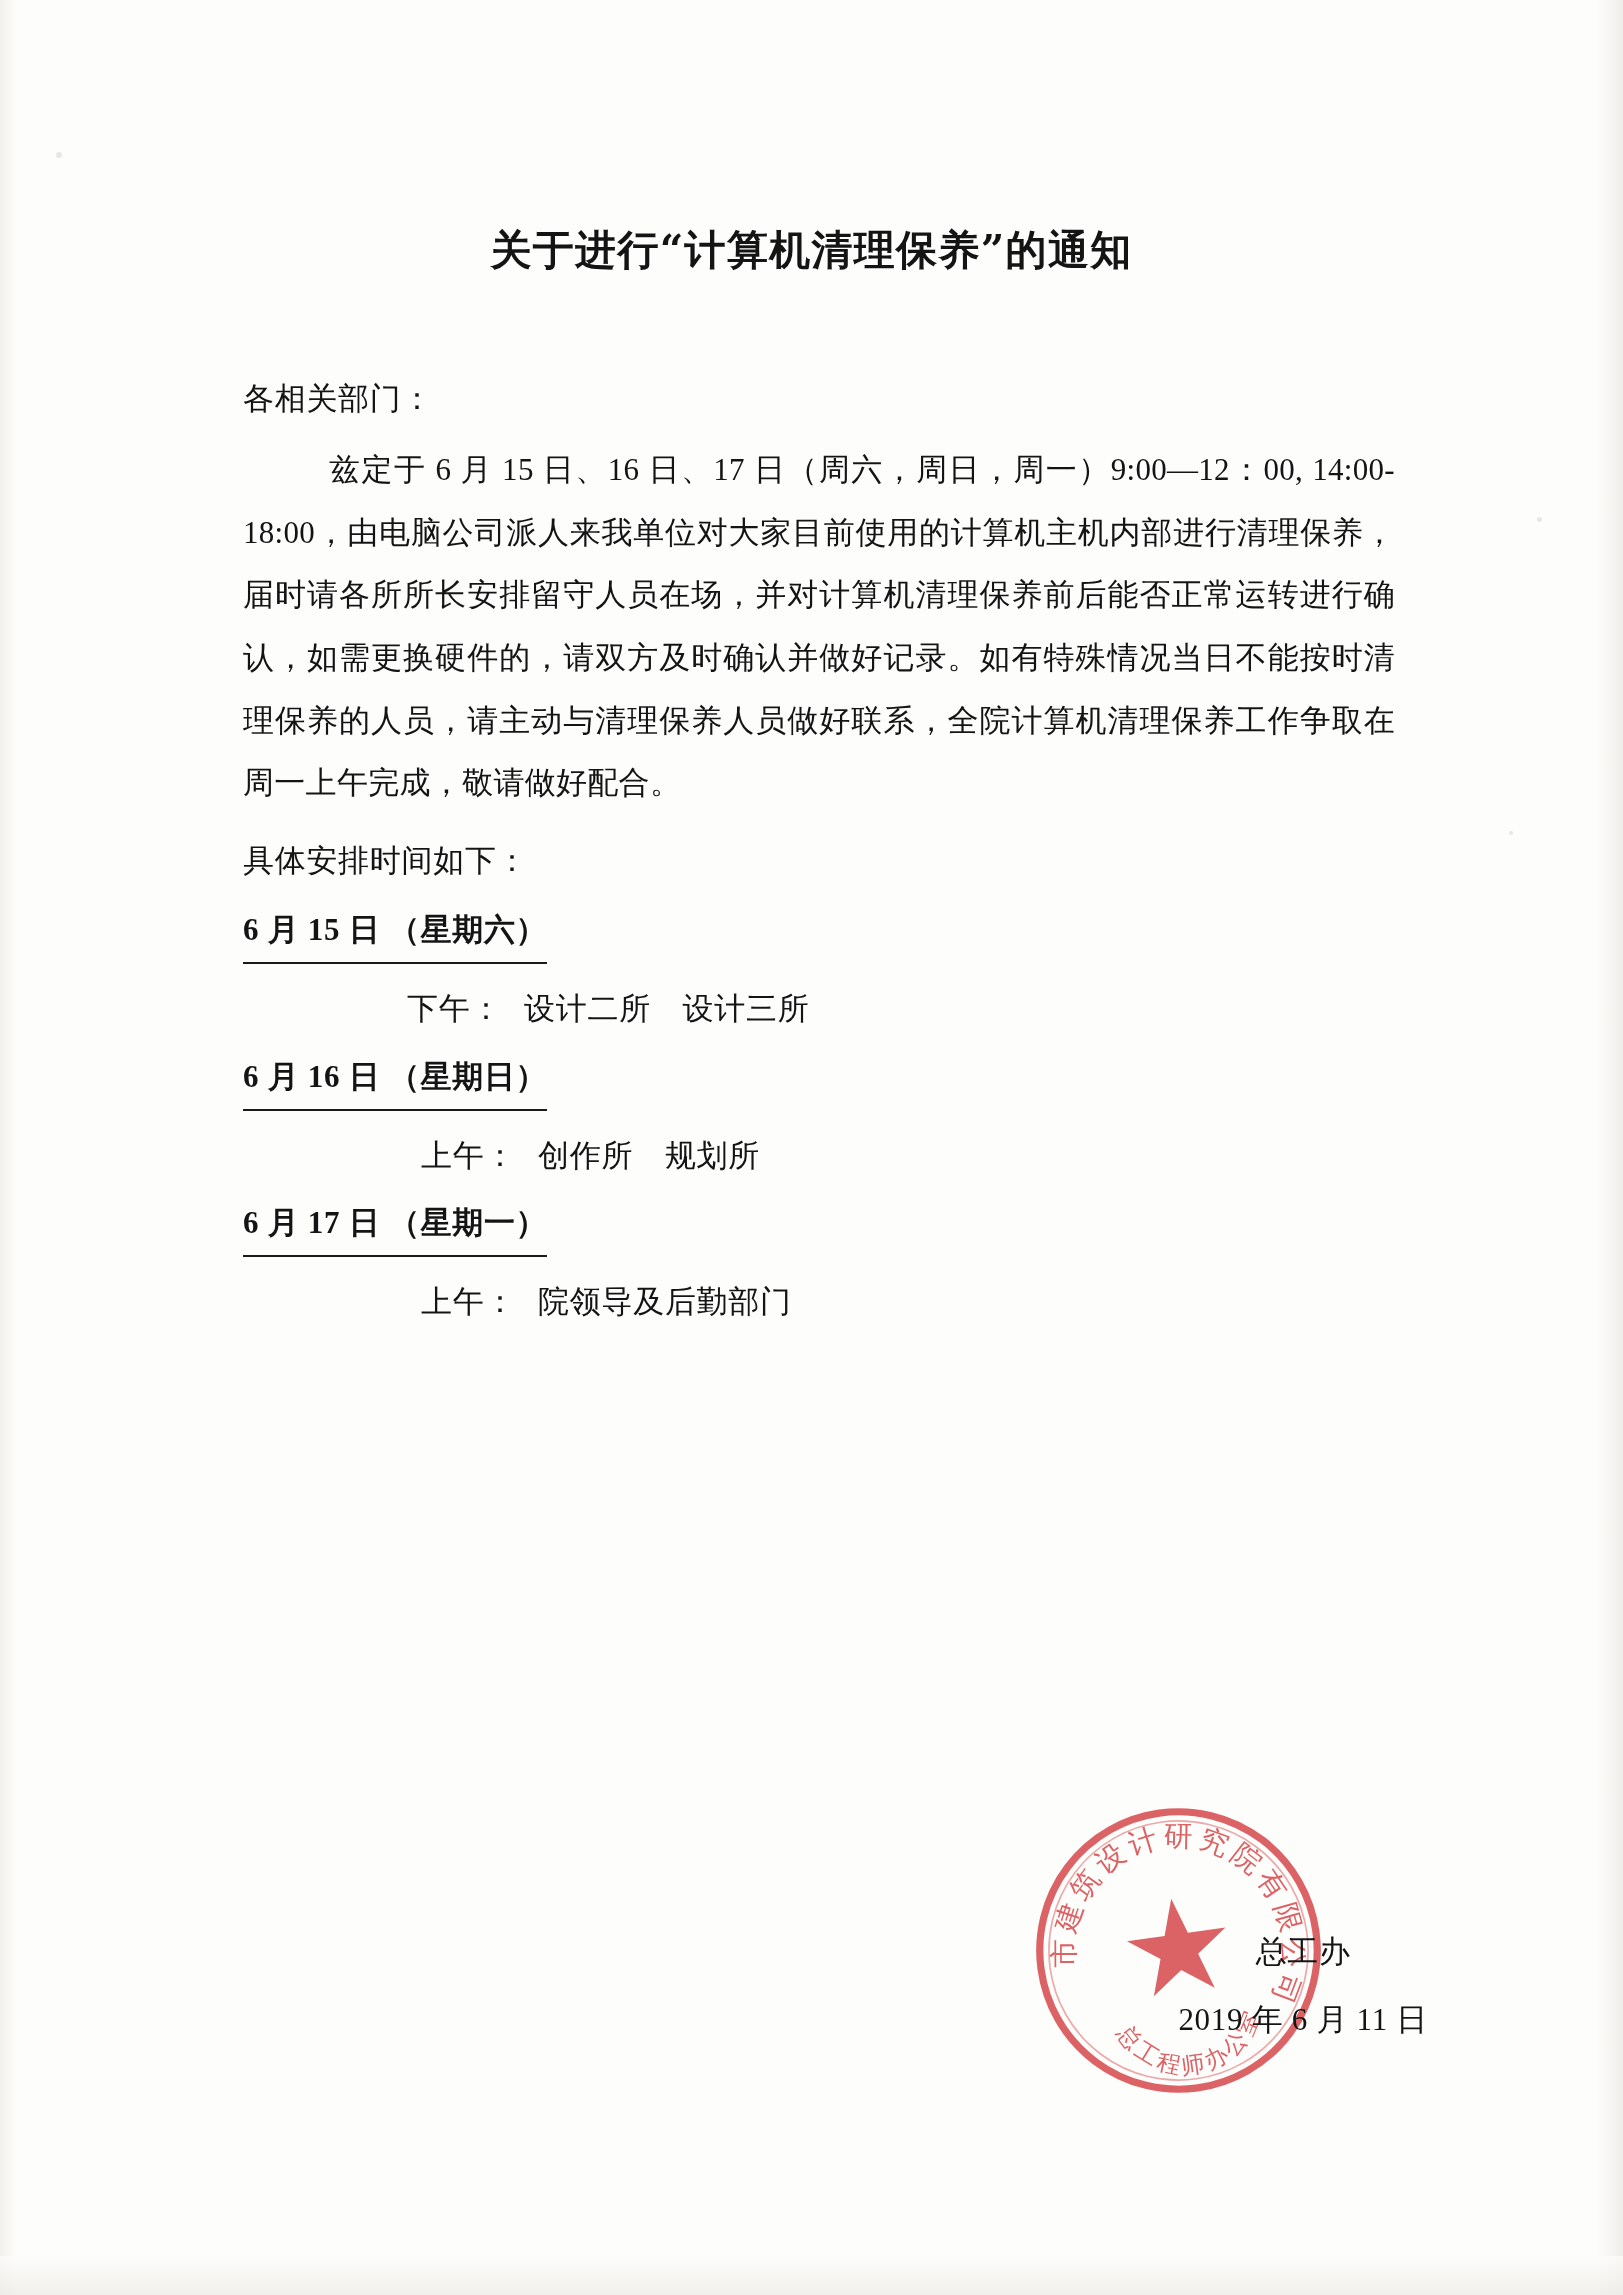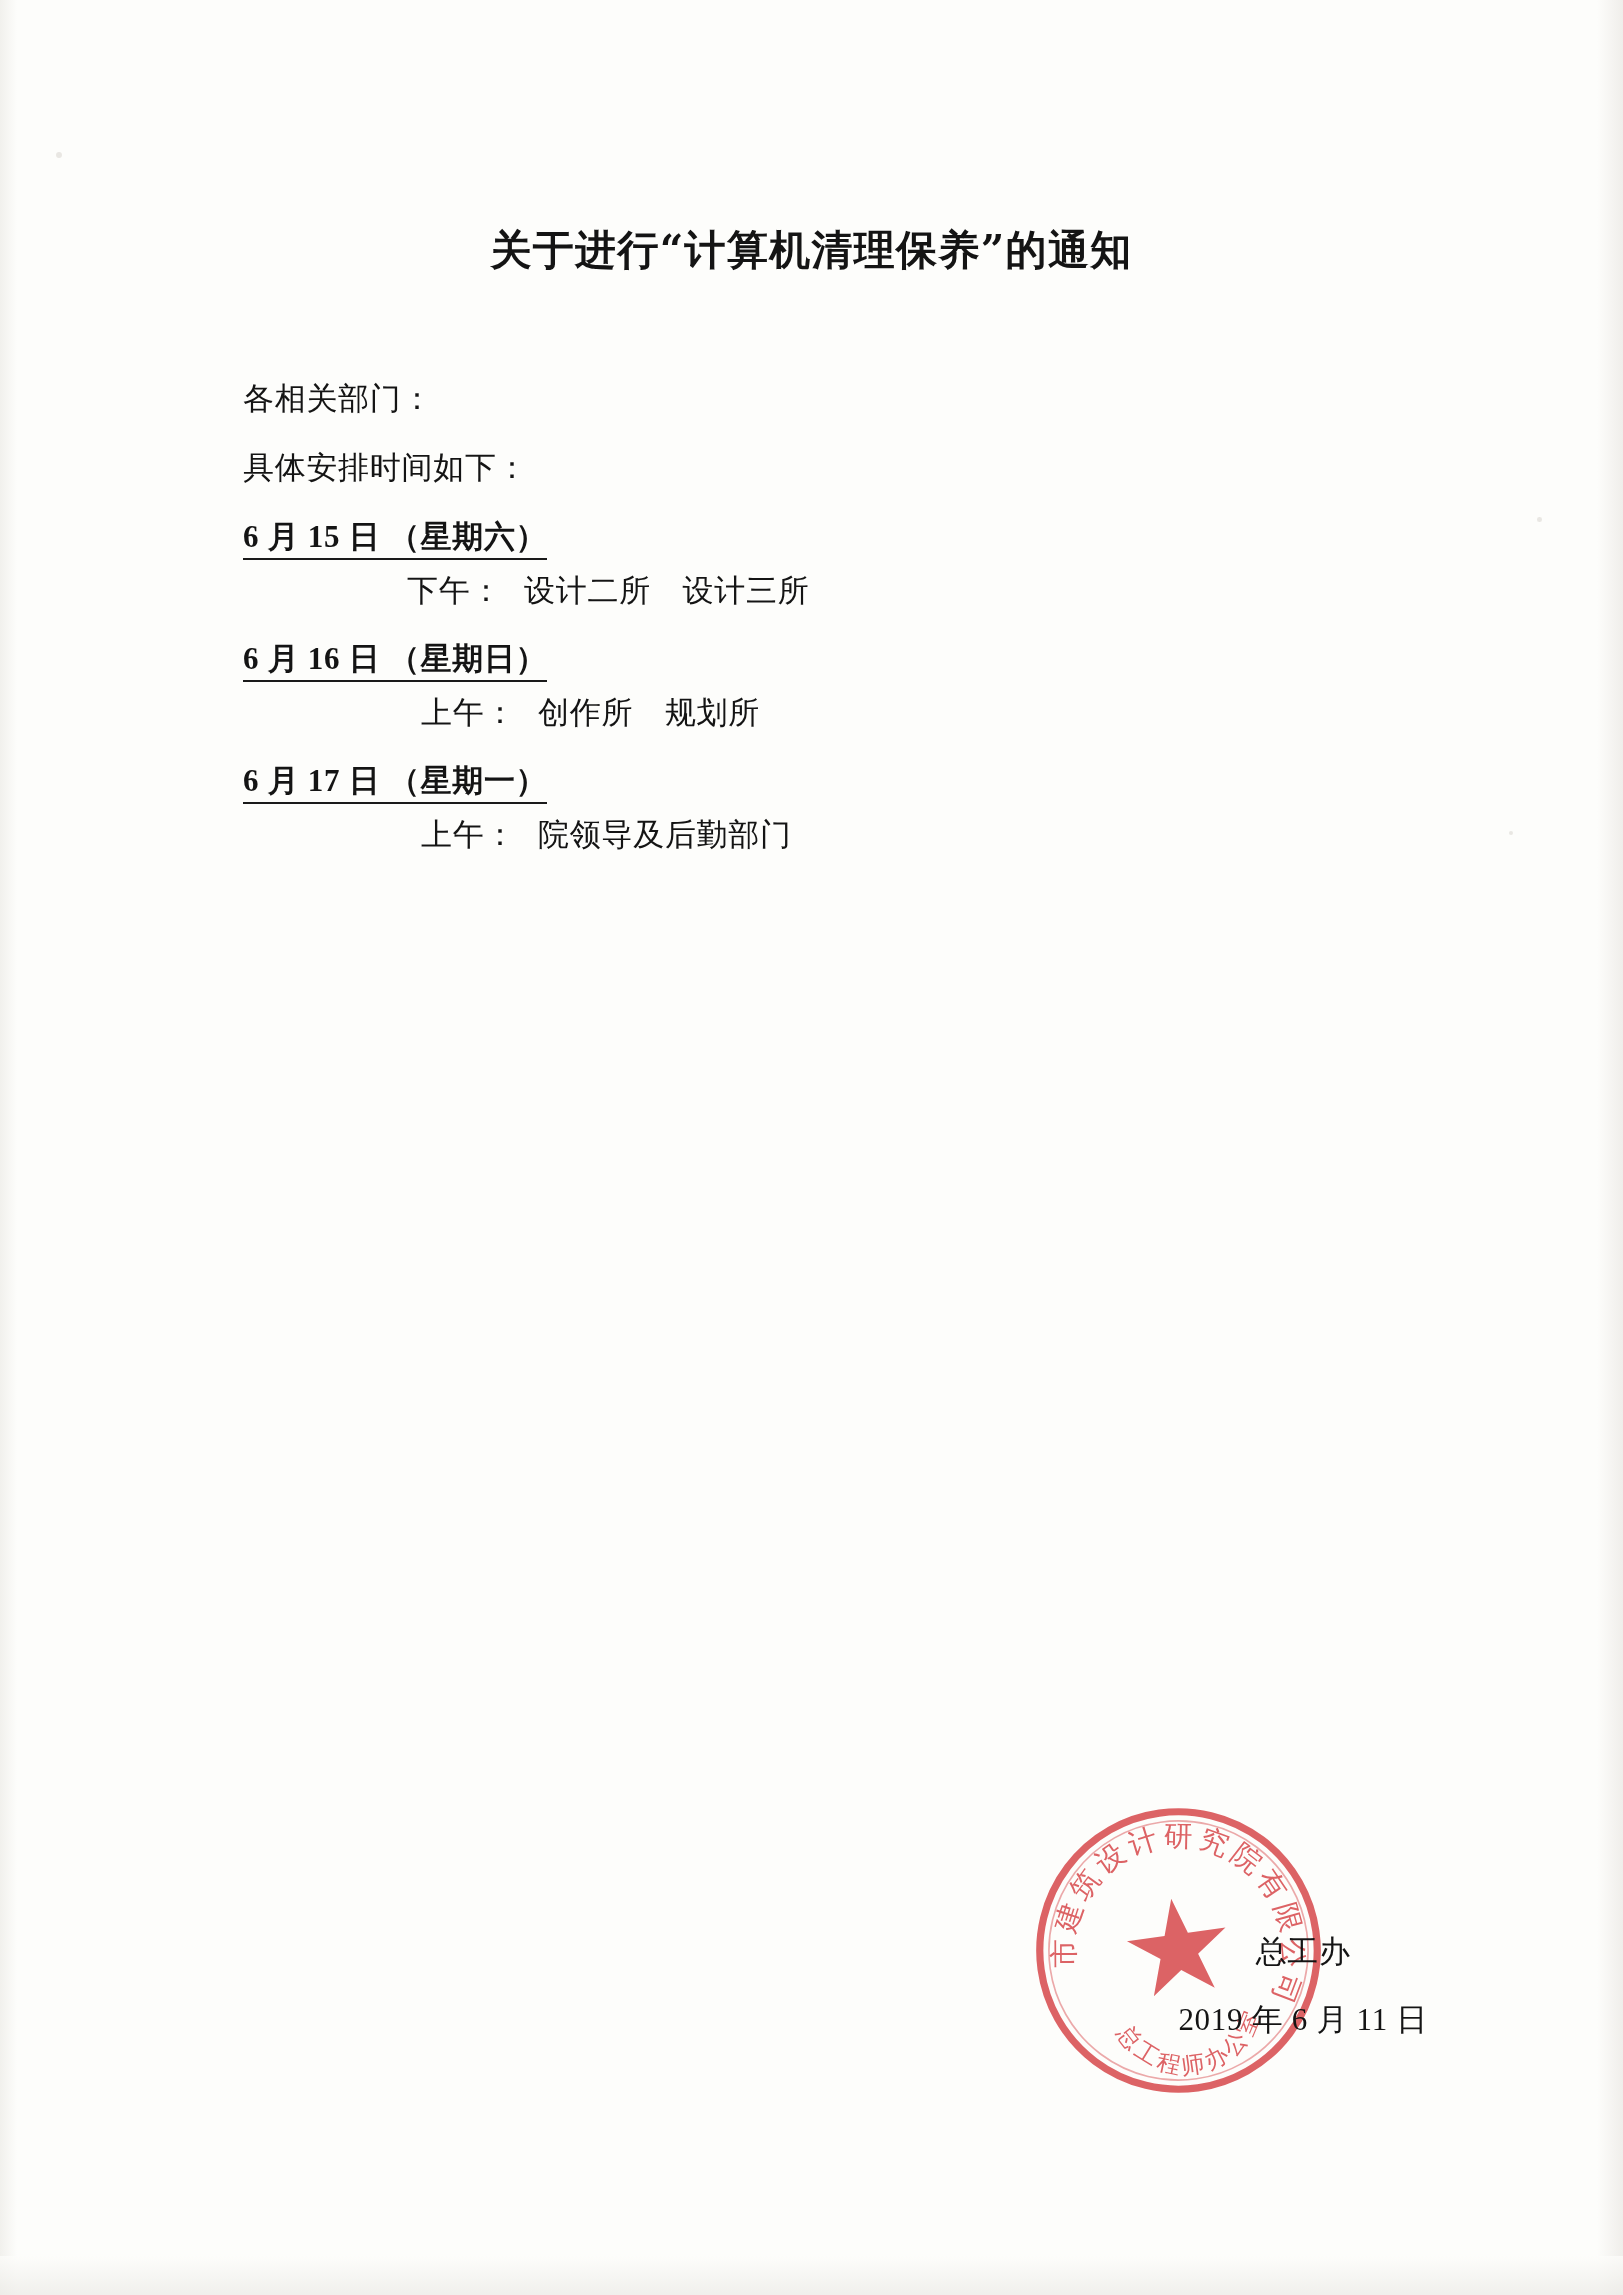--- a/index.html
+++ b/index.html
@@ -90,23 +90,23 @@
     line-height: 1.9;
     letter-spacing: 0.7px;
   }
 
   .date-head {
     font-size: 31px;
     font-weight: bold;
     letter-spacing: 0.7px;
     display: inline-block;
     border-bottom: 2px solid #1a1a1a;
-    padding-bottom: 0;
+    padding-bottom: 11px;
     margin-top: 18.3px;
-    margin-bottom: 2px;
+    margin-bottom: 16px;
   }
 
   .sched-line {
     font-size: 31px;
     line-height: 1.85;
     padding-left: 164px;
     letter-spacing: 0.7px;
   }
   .sched-line .gap { display: inline-block; width: 22px; }
 
@@ -146,20 +146,21 @@
   <div class="speck" style="left:56px; top:152px; width:5.9px; height:5.9px;"></div>
   <div class="speck" style="left:1537px; top:517px; width:4.6px; height:4.6px;"></div>
   <div class="speck" style="left:1509px; top:831px; width:3.9px; height:3.9px;"></div>
 
   <h1 class="doc-title">关于进行“计算机清理保养”的通知</h1>
 
   <div class="body-block">
 
     <div class="salutation">各相关部门：</div>
 
+    <div class="para"><span class="indent"></span><span>兹定于 6 月 15 日、16 日、17 日（周六，周日，周一）9:00—12：00, 14:00-18:00，由电脑公司派人来我单位对大家目前使用的计算机主机内部进行清理保养，届时请各所所长安排留守人员在场，并对计算机清理保养前后能否正常运转进行确认，如需更换硬件的，请双方及时确认并做好记录。如有特殊情况当日不能按时清理保养的人员，请主动与清理保养人员做好联系，全院计算机清理保养工作争取在周一上午完成，敬请做好配合。</span></div>
 
     <div class="subhead" style="margin-top:17px;">具体安排时间如下：</div>
 
     <div>
       <div class="date-head">6 月 15 日 （星期六）</div>
       <div class="sched-line"><span>下午：</span><span class="gap"></span><span>设计二所　设计三所</span></div>
     </div>
 
     <div>
       <div class="date-head">6 月 16 日  （星期日）</div>

